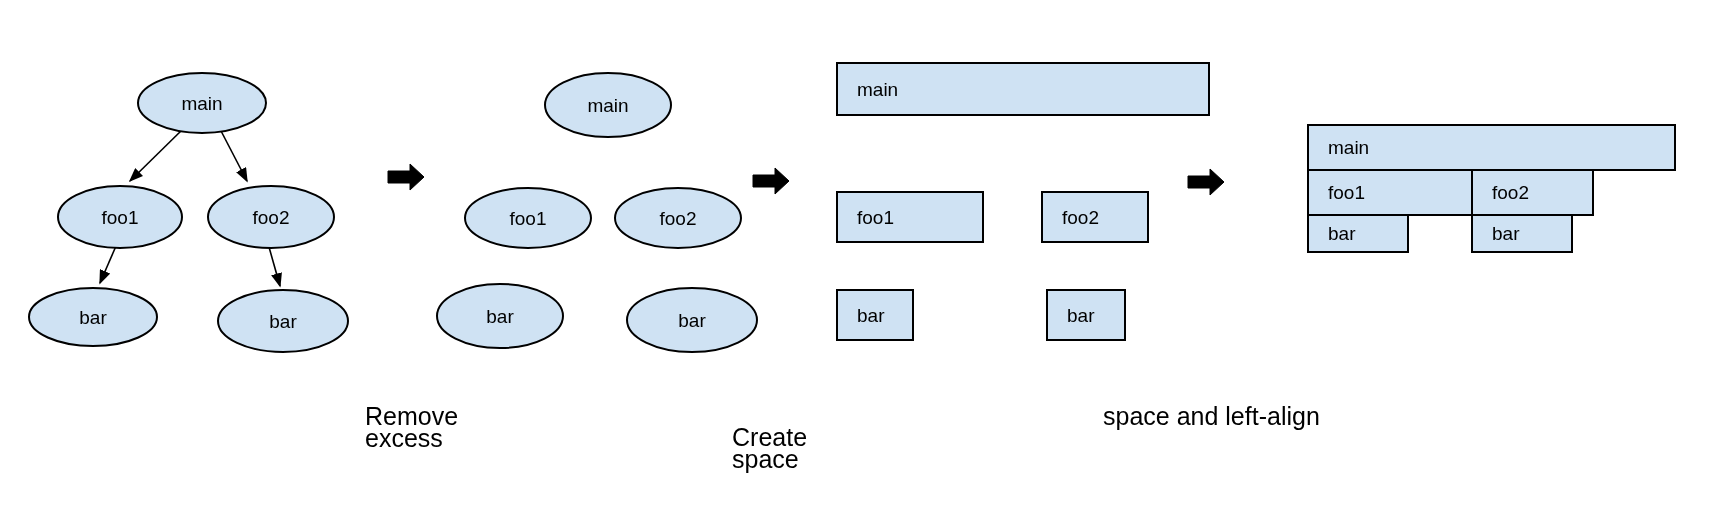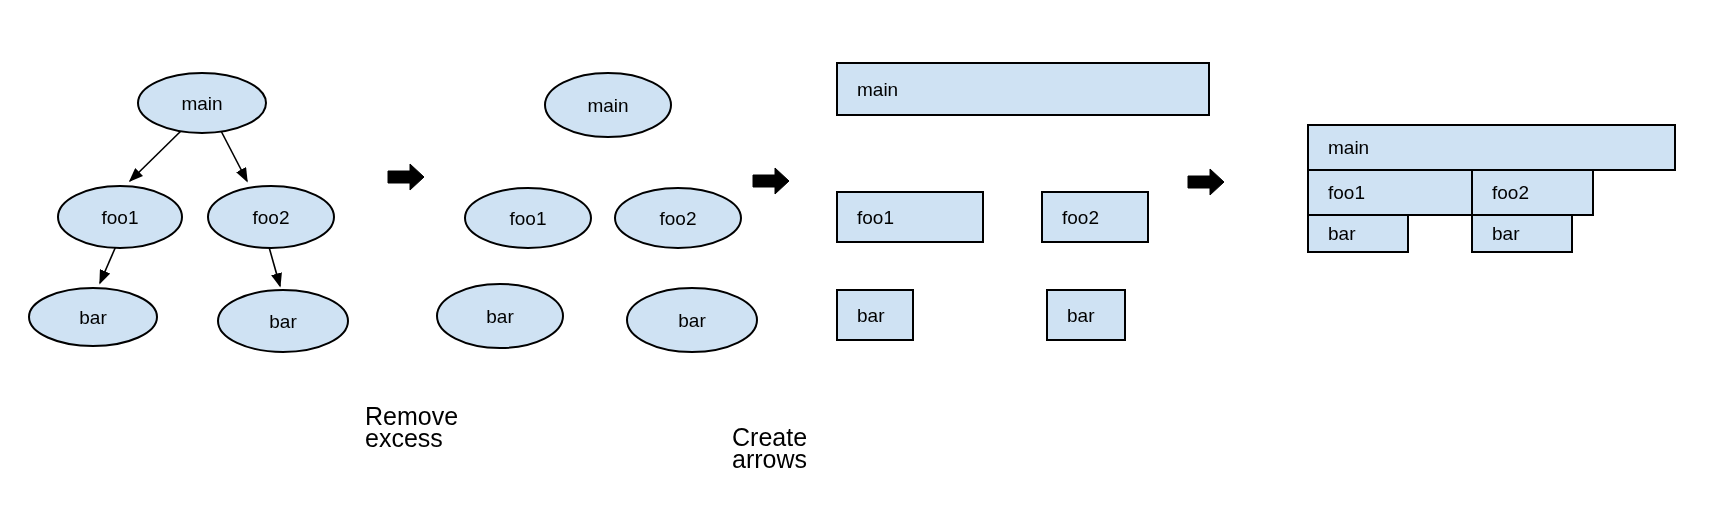--- a/index.html
+++ b/index.html
@@ -142,19 +142,20 @@
     </g>
   </svg>
 
   <div class="caption" style="left:365px;top:405px">
     <div>Remove</div>
     <div>excess</div>
   </div>
 
   <div class="caption" style="left:732px;top:426px">
     <div>Create</div>
-    <div>arrows</div>
+    <div>space</div>
   </div>
 
   <div class="caption" style="left:1103px;top:405px">
+    <div>space and left-align</div>
   </div>
 
 </div>
 
 </body></html>

